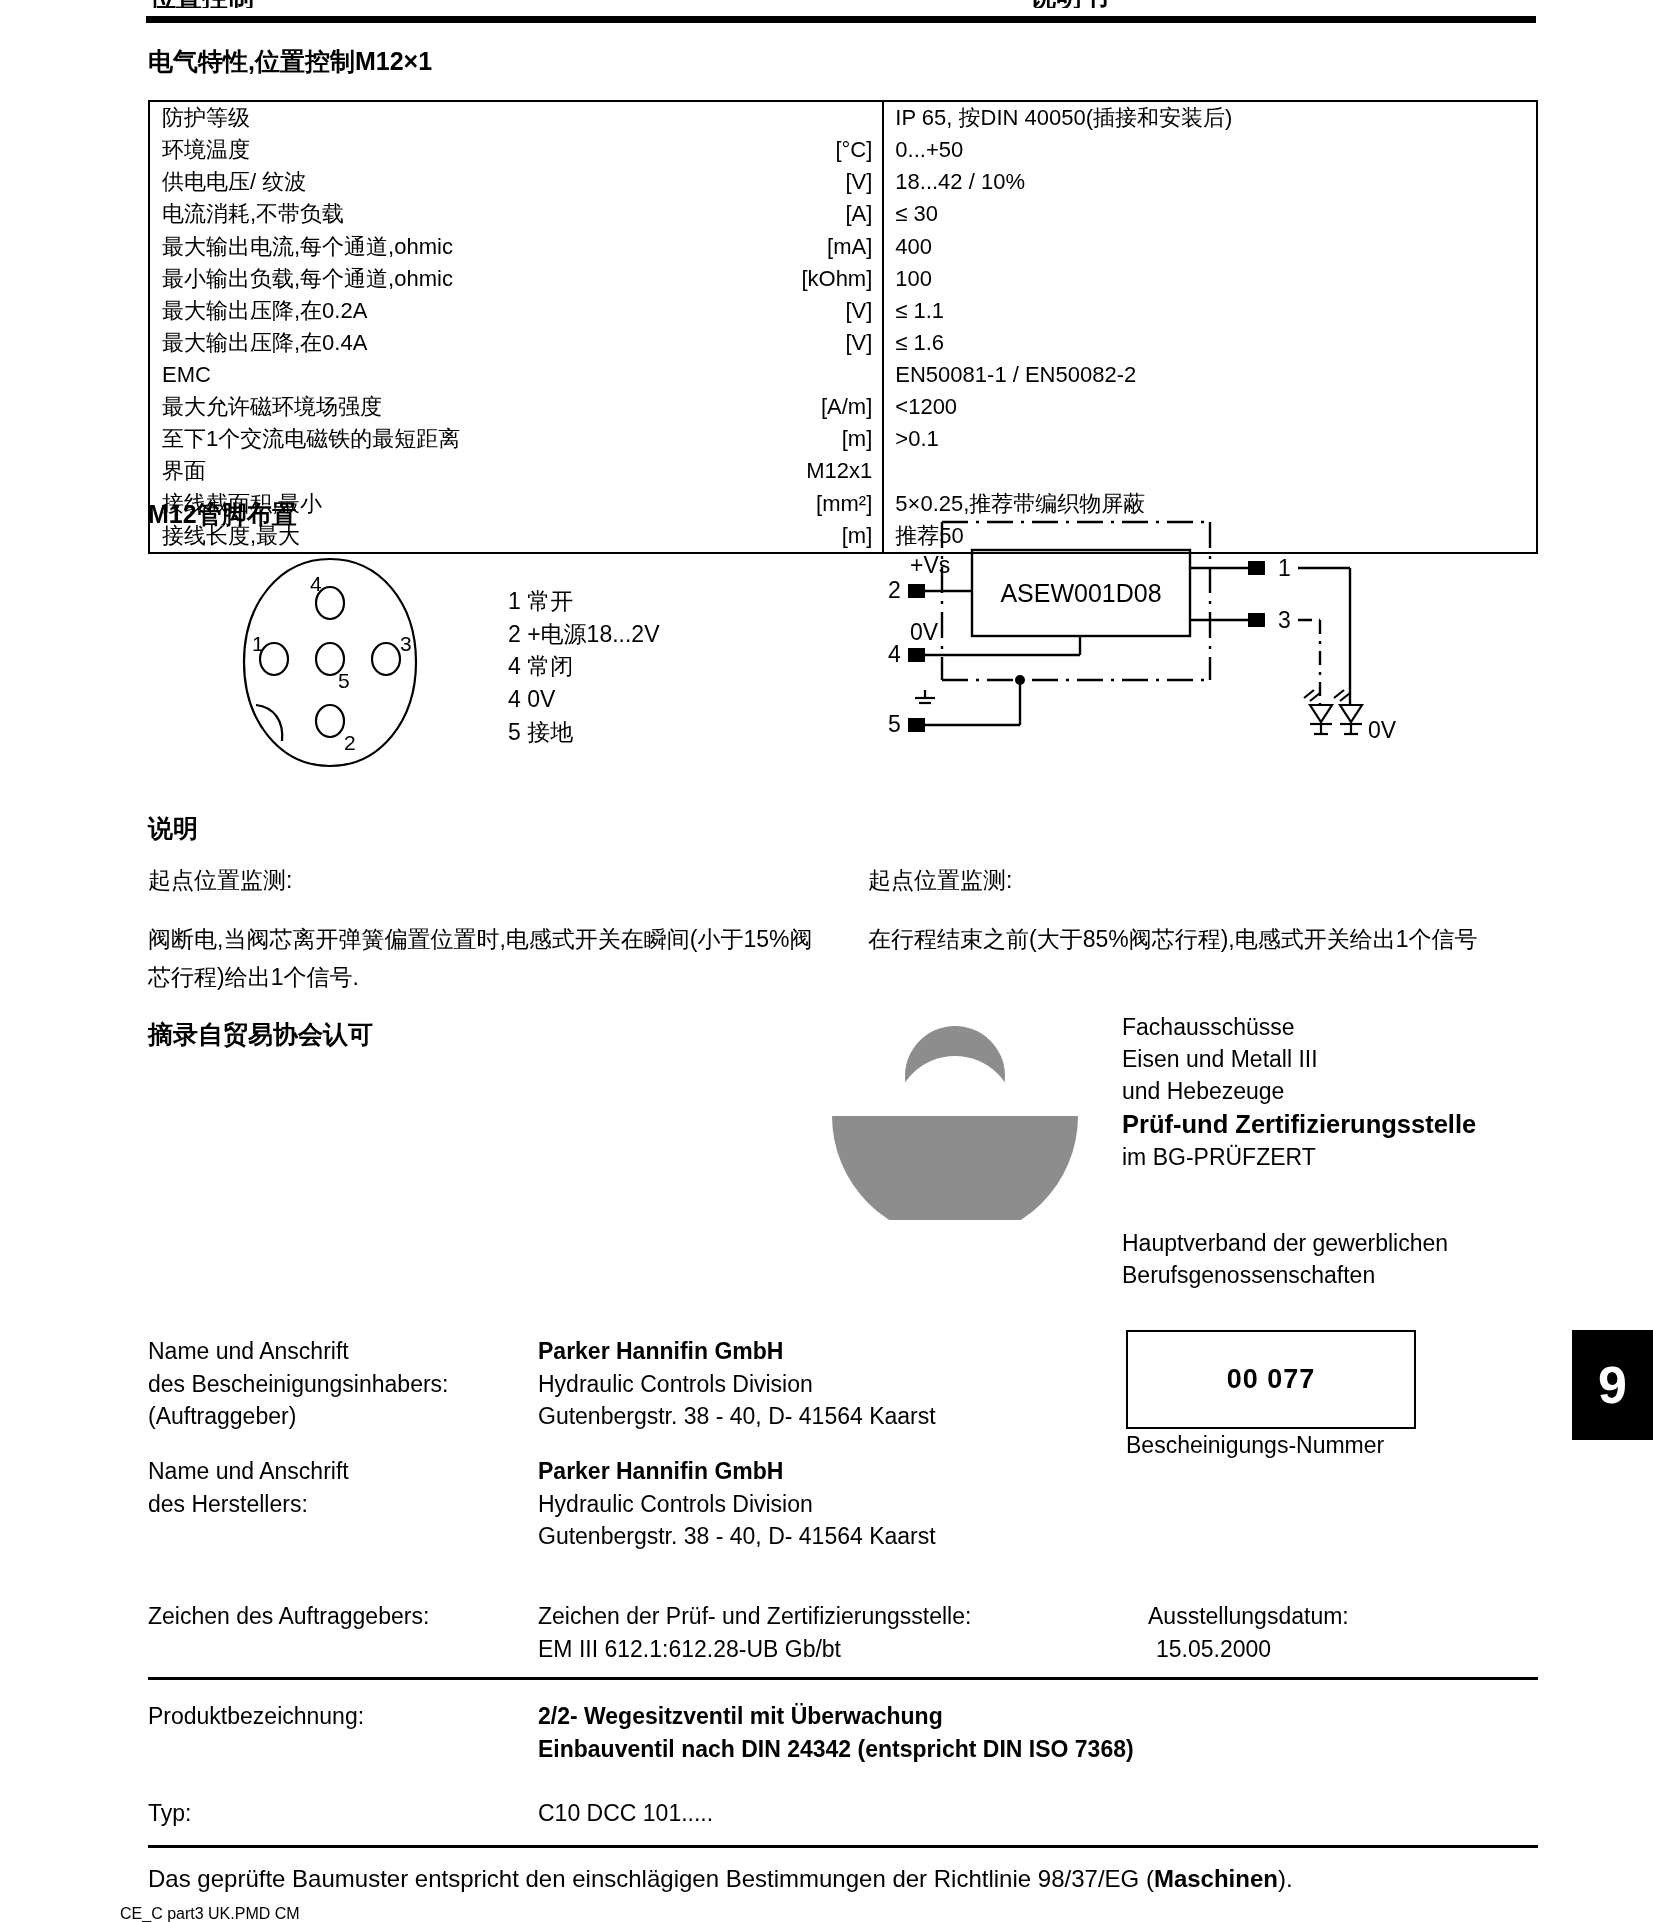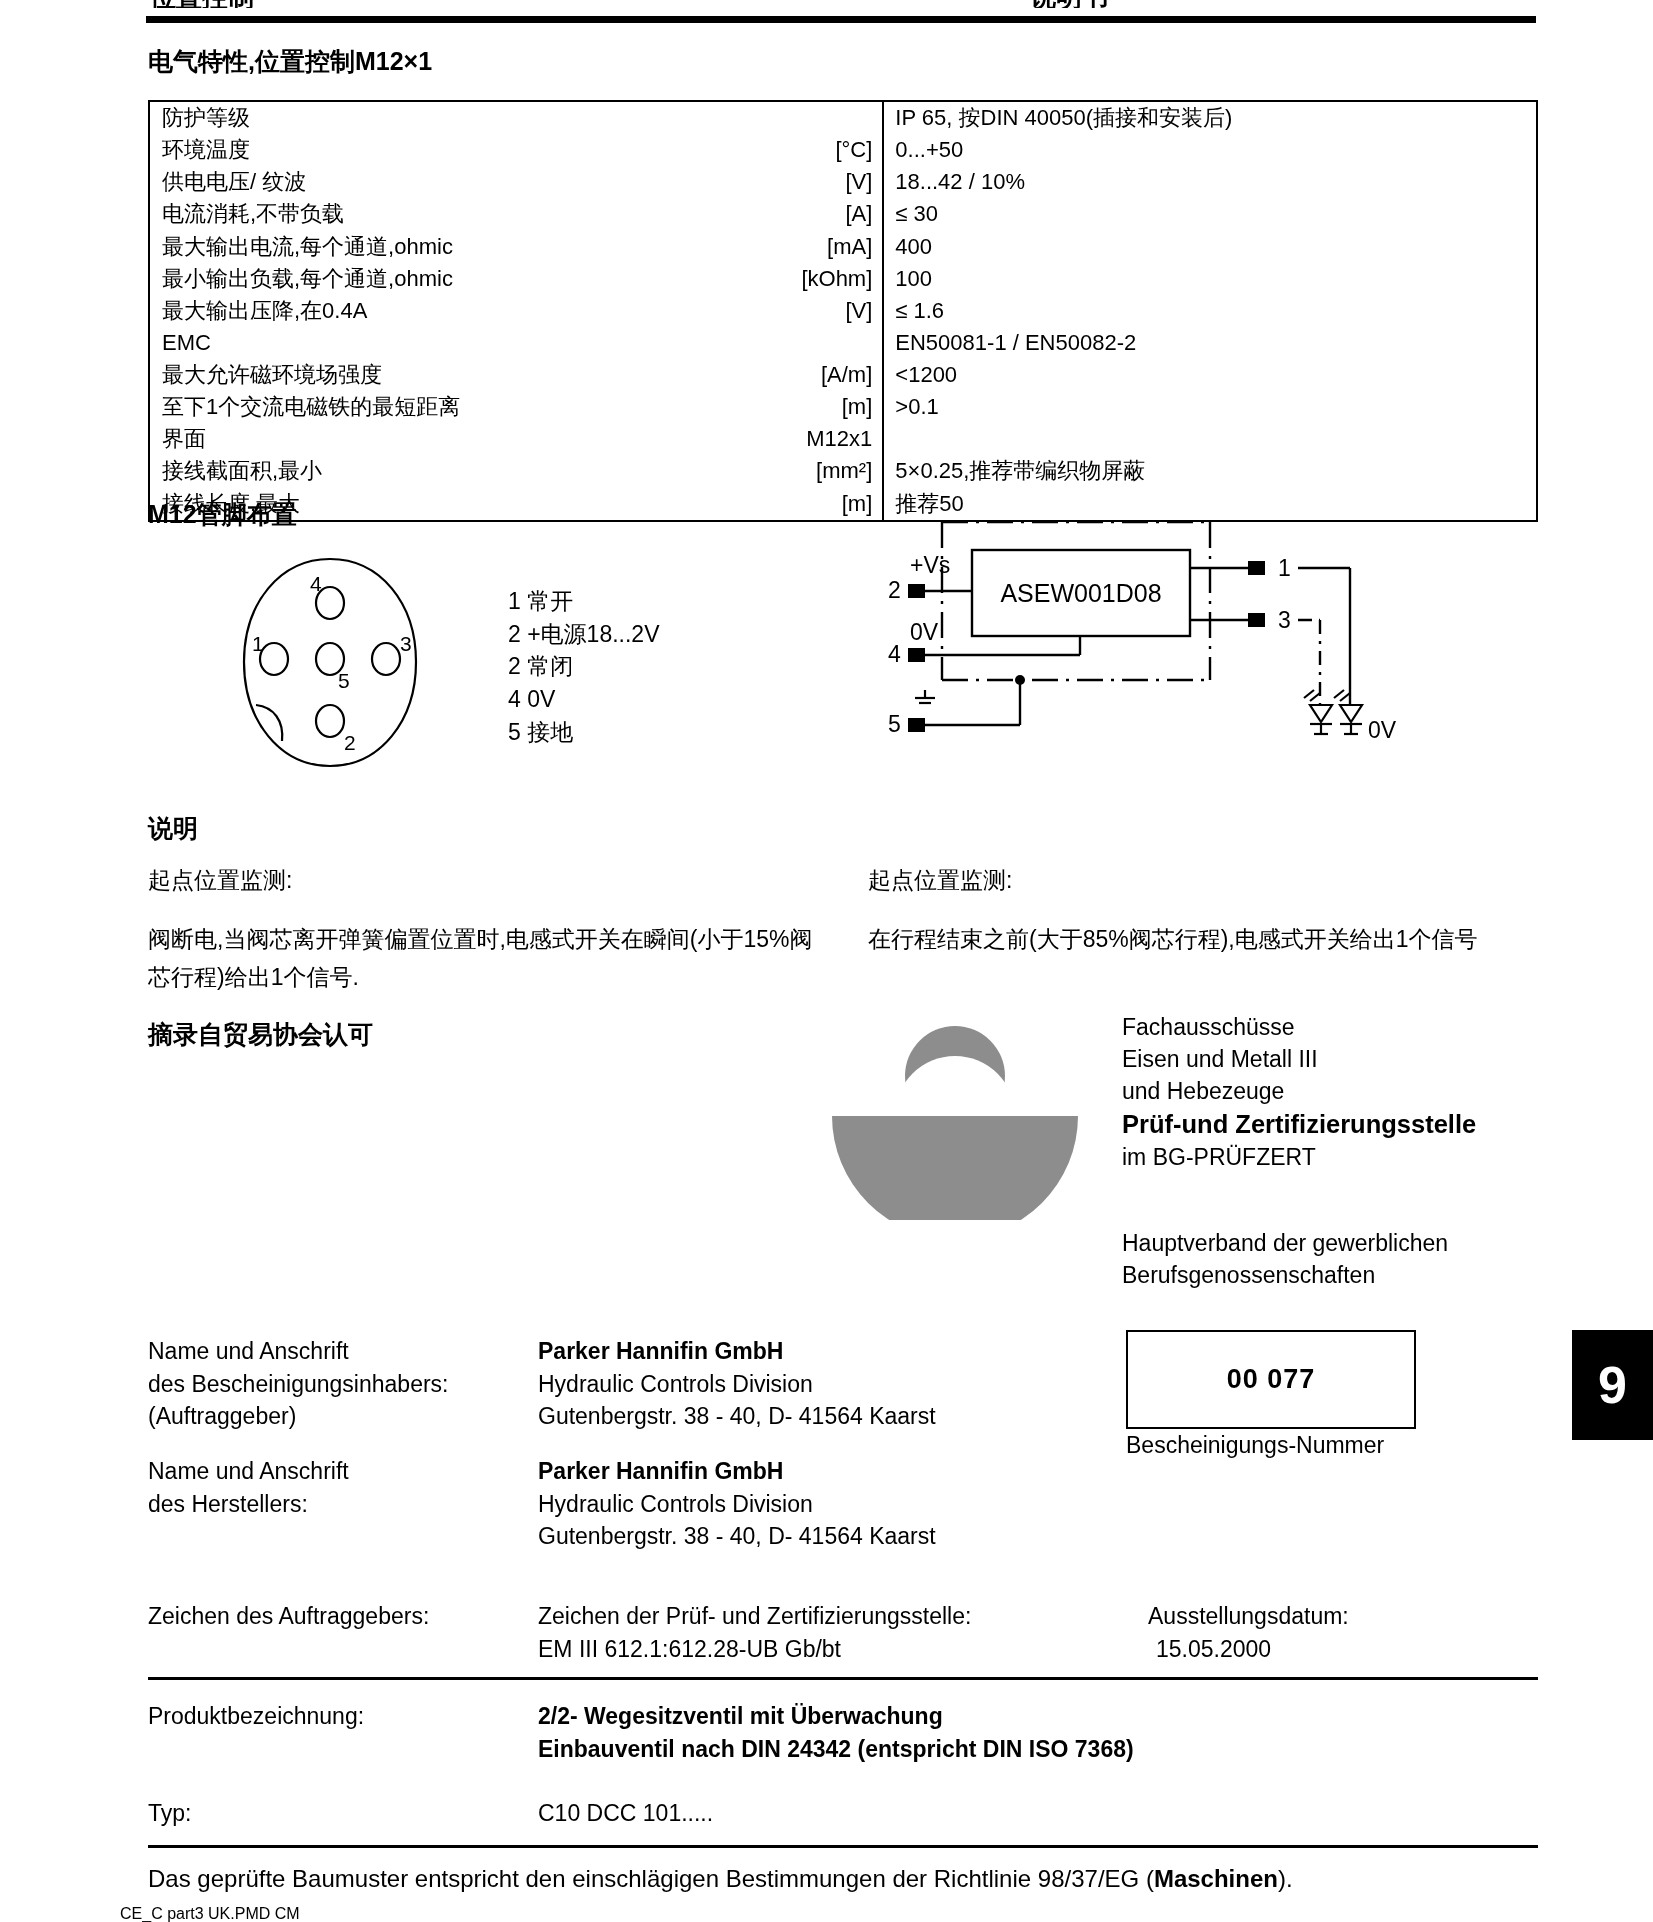--- a/index.html
+++ b/index.html
@@ -168,20 +168,25 @@
             <td class="c-label">最大输出电流,每个通道,ohmic</td>
             <td class="c-unit">[mA]</td>
             <td class="c-val">400</td>
           </tr>
           <tr>
             <td class="c-label">最小输出负载,每个通道,ohmic</td>
             <td class="c-unit">[kOhm]</td>
             <td class="c-val">100</td>
           </tr>
           <tr>
+            <td class="c-label">最大输出压降,在0.2A</td>
+            <td class="c-unit">[V]</td>
+            <td class="c-val">≤ 1.1</td>
+          </tr>
+          <tr>
             <td class="c-label">最大输出压降,在0.4A</td>
             <td class="c-unit">[V]</td>
             <td class="c-val">≤ 1.6</td>
           </tr>
           <tr>
             <td class="c-label">EMC</td>
             <td class="c-unit"></td>
             <td class="c-val">EN50081-1 / EN50082-2</td>
           </tr>
           <tr>
@@ -231,21 +236,21 @@
       <text x="12" y="96" font-family="Liberation Sans, sans-serif" font-size="21">1</text>
       <text x="160" y="96" font-family="Liberation Sans, sans-serif" font-size="21">3</text>
       <text x="98" y="133" font-family="Liberation Sans, sans-serif" font-size="21">5</text>
       <text x="104" y="195" font-family="Liberation Sans, sans-serif" font-size="21">2</text>
     </svg>
   </div>
 
   <div class="pin-legend">
     <div>1  常开</div>
     <div>2 +电源18...2V</div>
-    <div>2  常闭</div>
+    <div>4  常闭</div>
     <div>4 0V</div>
     <div>5 接地</div>
   </div>
 
   <div class="circuit">
     <svg width="640" height="280" viewBox="0 0 640 280">
 
       <path d="M62 12 L330 12" fill="none" stroke="#000" stroke-width="2.4" stroke-dasharray="26 8 3 8"></path>
       <path d="M330 12 L330 170" fill="none" stroke="#000" stroke-width="2.4" stroke-dasharray="26 8 3 8"></path>
       <path d="M62 12 L62 170" fill="none" stroke="#000" stroke-width="2.4" stroke-dasharray="26 8 3 8"></path>

